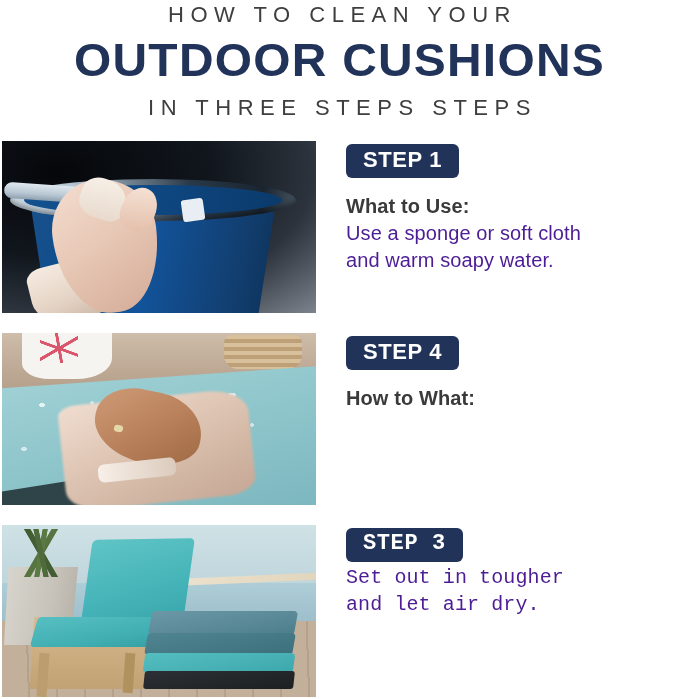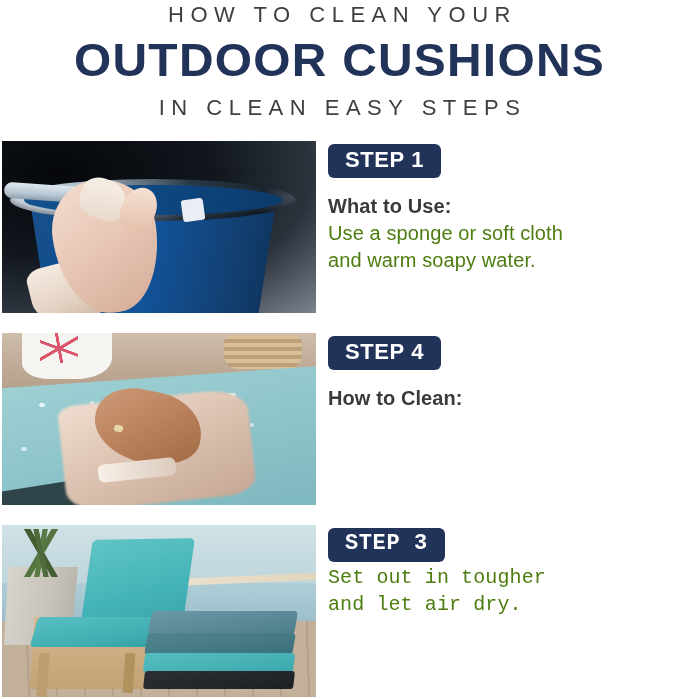--- a/index.html
+++ b/index.html
@@ -72,21 +72,21 @@
     position: relative;
     width: 314px;
     height: 172px;
     margin-left: 2px;
     overflow: hidden;
     flex: 0 0 auto;
   }
 
   .step-text {
     flex: 1 1 auto;
-    padding-left: 12px;
+    padding-left: 30px;
     padding-top: 3px;
   }
 
   .badge {
     display: inline-block;
     background: #22335a;
     color: #ffffff;
     font-size: 22px;
     font-weight: 700;
     letter-spacing: 0.6px;
@@ -99,21 +99,21 @@
     font-size: 20px;
     font-weight: 700;
     color: #3a3a3a;
     margin-top: 16px;
     line-height: 24px;
     letter-spacing: 0.1px;
   }
   .step-body {
     font-size: 20px;
     font-weight: 400;
-    color: #4d7c0f;
+    color: #4c1d95;
     line-height: 27px;
     margin-top: 2px;
     letter-spacing: 0.1px;
     white-space: pre-line;
   }
 
   
   .p1 { background: linear-gradient(160deg,#0d1218 0%,#1b222b 38%,#4d5660 70%,#868d95 100%); }
   .p1 .bg-dark {
     position:absolute; left:0; top:0; width:100%; height:100%;
@@ -297,21 +297,21 @@
             background: linear-gradient(170deg,#54bdc0 0%,#3da8ac 100%); border-radius:4px; transform: skewX(-8deg);}
   .p3 .s4 { position:absolute; left:0px; top:60px; width:150px; height:18px;
             background: linear-gradient(170deg,#2c2f33 0%,#1d2023 100%); border-radius:3px; transform: skewX(-6deg);}
 </style>
 </head>
 <body>
 
 <div class="header">
   <div class="eyebrow">HOW TO CLEAN YOUR</div>
   <div class="headline">OUTDOOR CUSHIONS</div>
-  <div class="subline">IN CLEAN EASY STEPS</div>
+  <div class="subline">IN THREE STEPS STEPS</div>
 </div>
 
 <div class="steps">
 
   <div class="step-row r1">
     <div class="photo p1">
       <div class="bg-dark"></div>
       <div class="bucket-body"></div>
       <div class="bucket-rim"></div>
       <div class="bucket-inner"></div>
@@ -340,21 +340,21 @@
       <div class="cushion-edge"></div>
       <div class="drops"></div>
       <div class="arm"></div>
       <div class="rag"></div>
       <div class="hand2"></div>
       <div class="ring"></div>
       <div class="rag-fold"></div>
     </div>
     <div class="step-text">
       <div class="badge">STEP 4</div>
-      <div class="step-heading">How to Clean:</div>
+      <div class="step-heading">How to What:</div>
     </div>
   </div>
 
   <div class="step-row r3">
     <div class="photo p3">
       <div class="sky"></div>
       <div class="water"></div>
       <div class="rail"></div>
       <div class="deck"></div>
       <div class="planter"></div>

